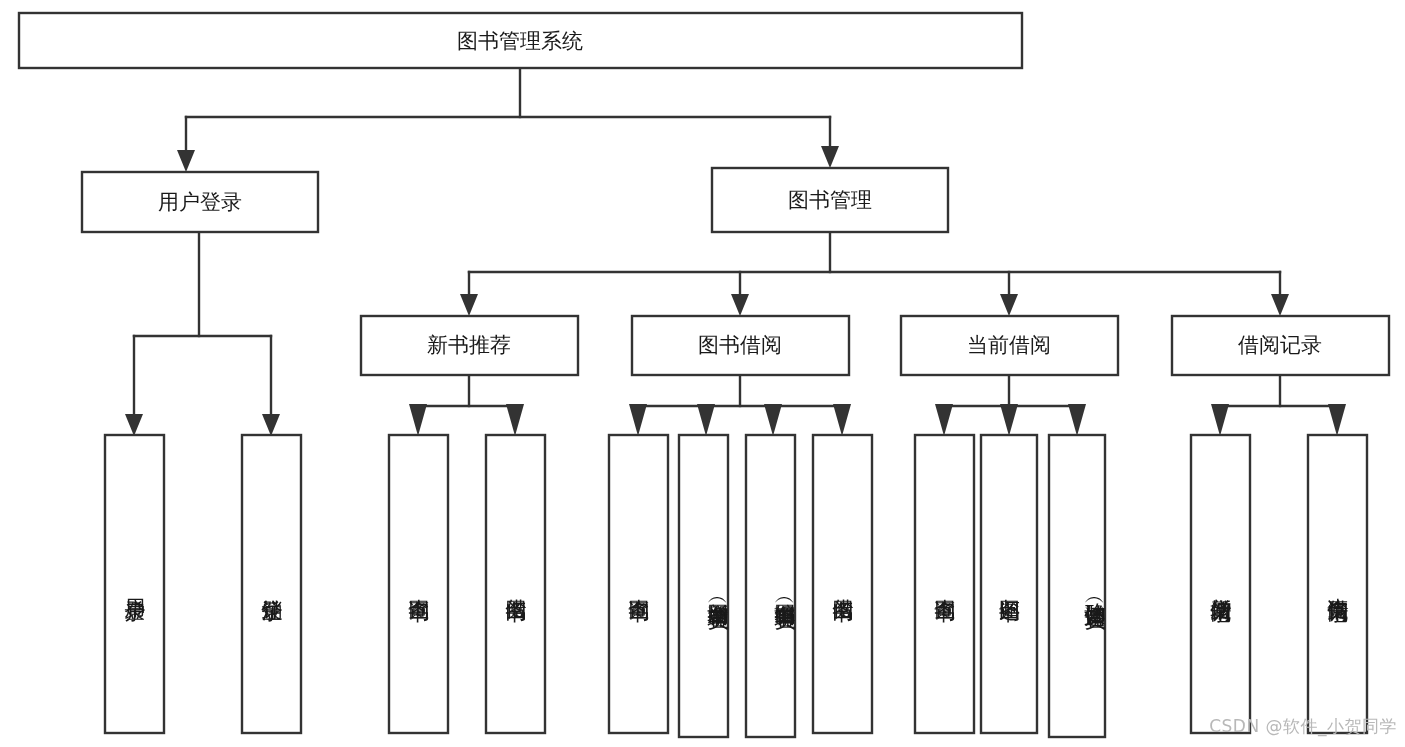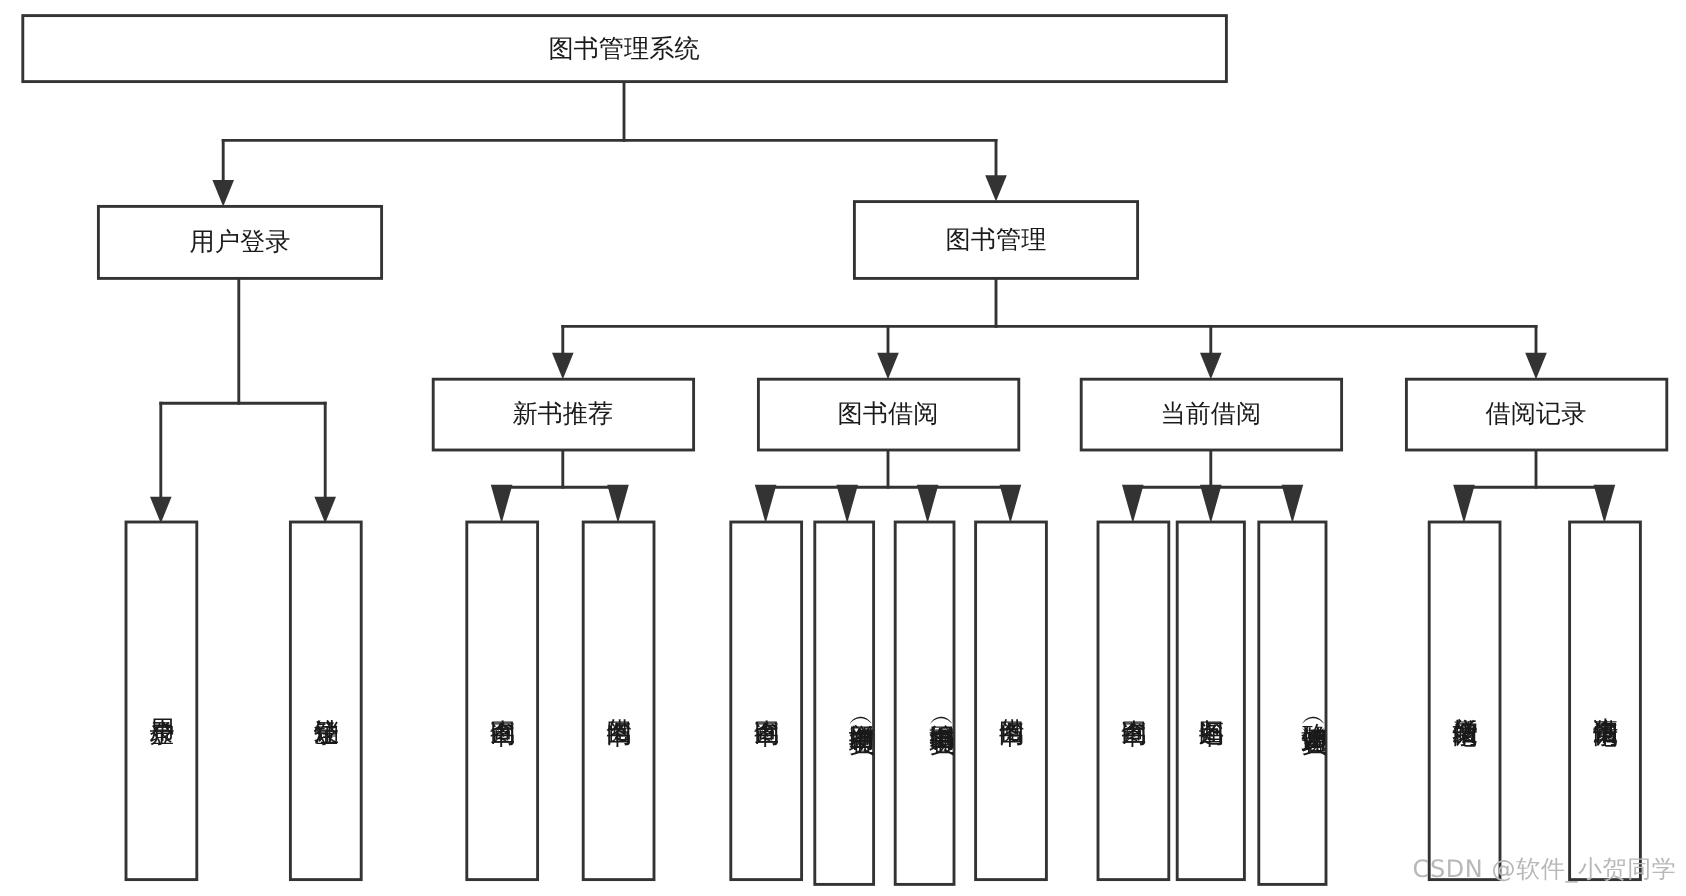--- a/index.html
+++ b/index.html
@@ -65,21 +65,21 @@
     user-select: none;
   }
   .node-label-v.centered {
     align-items: center;
   }
   #watermark {
     position: absolute;
     right: 8px;
     bottom: 5px;
     font-family: "DejaVu Sans", "Liberation Sans", sans-serif;
-    font-size: 20px;
+    font-size: 17px;
     color: #b8b8b8;
     white-space: nowrap;
     letter-spacing: 0.5px;
   }
 </style>
 </head>
 <body>
 
 <div id="diagram-root">
 

